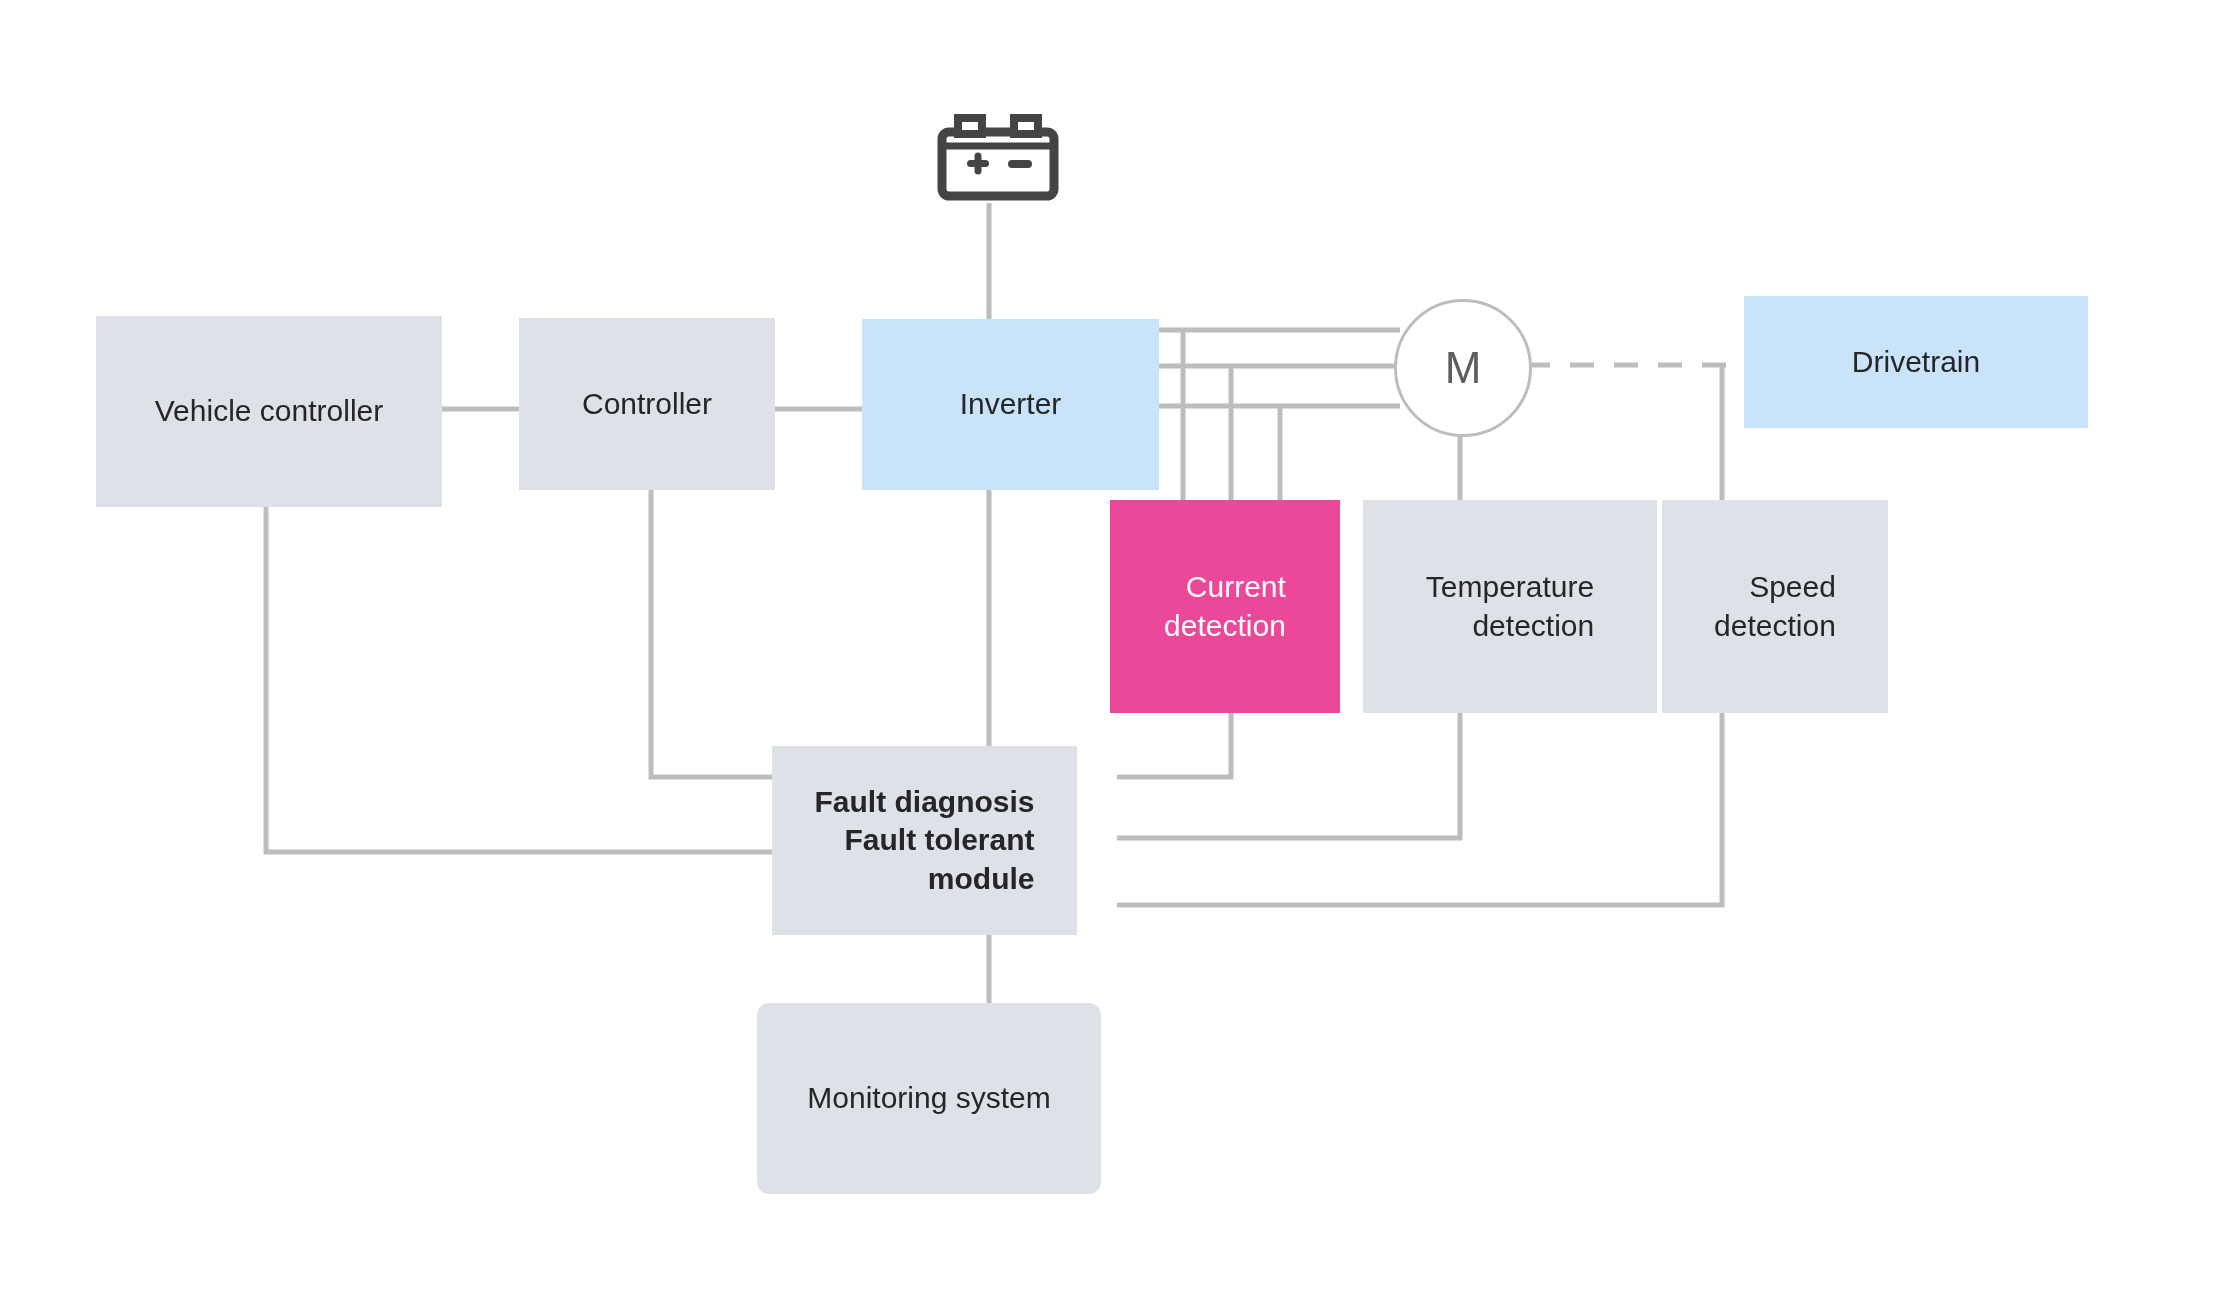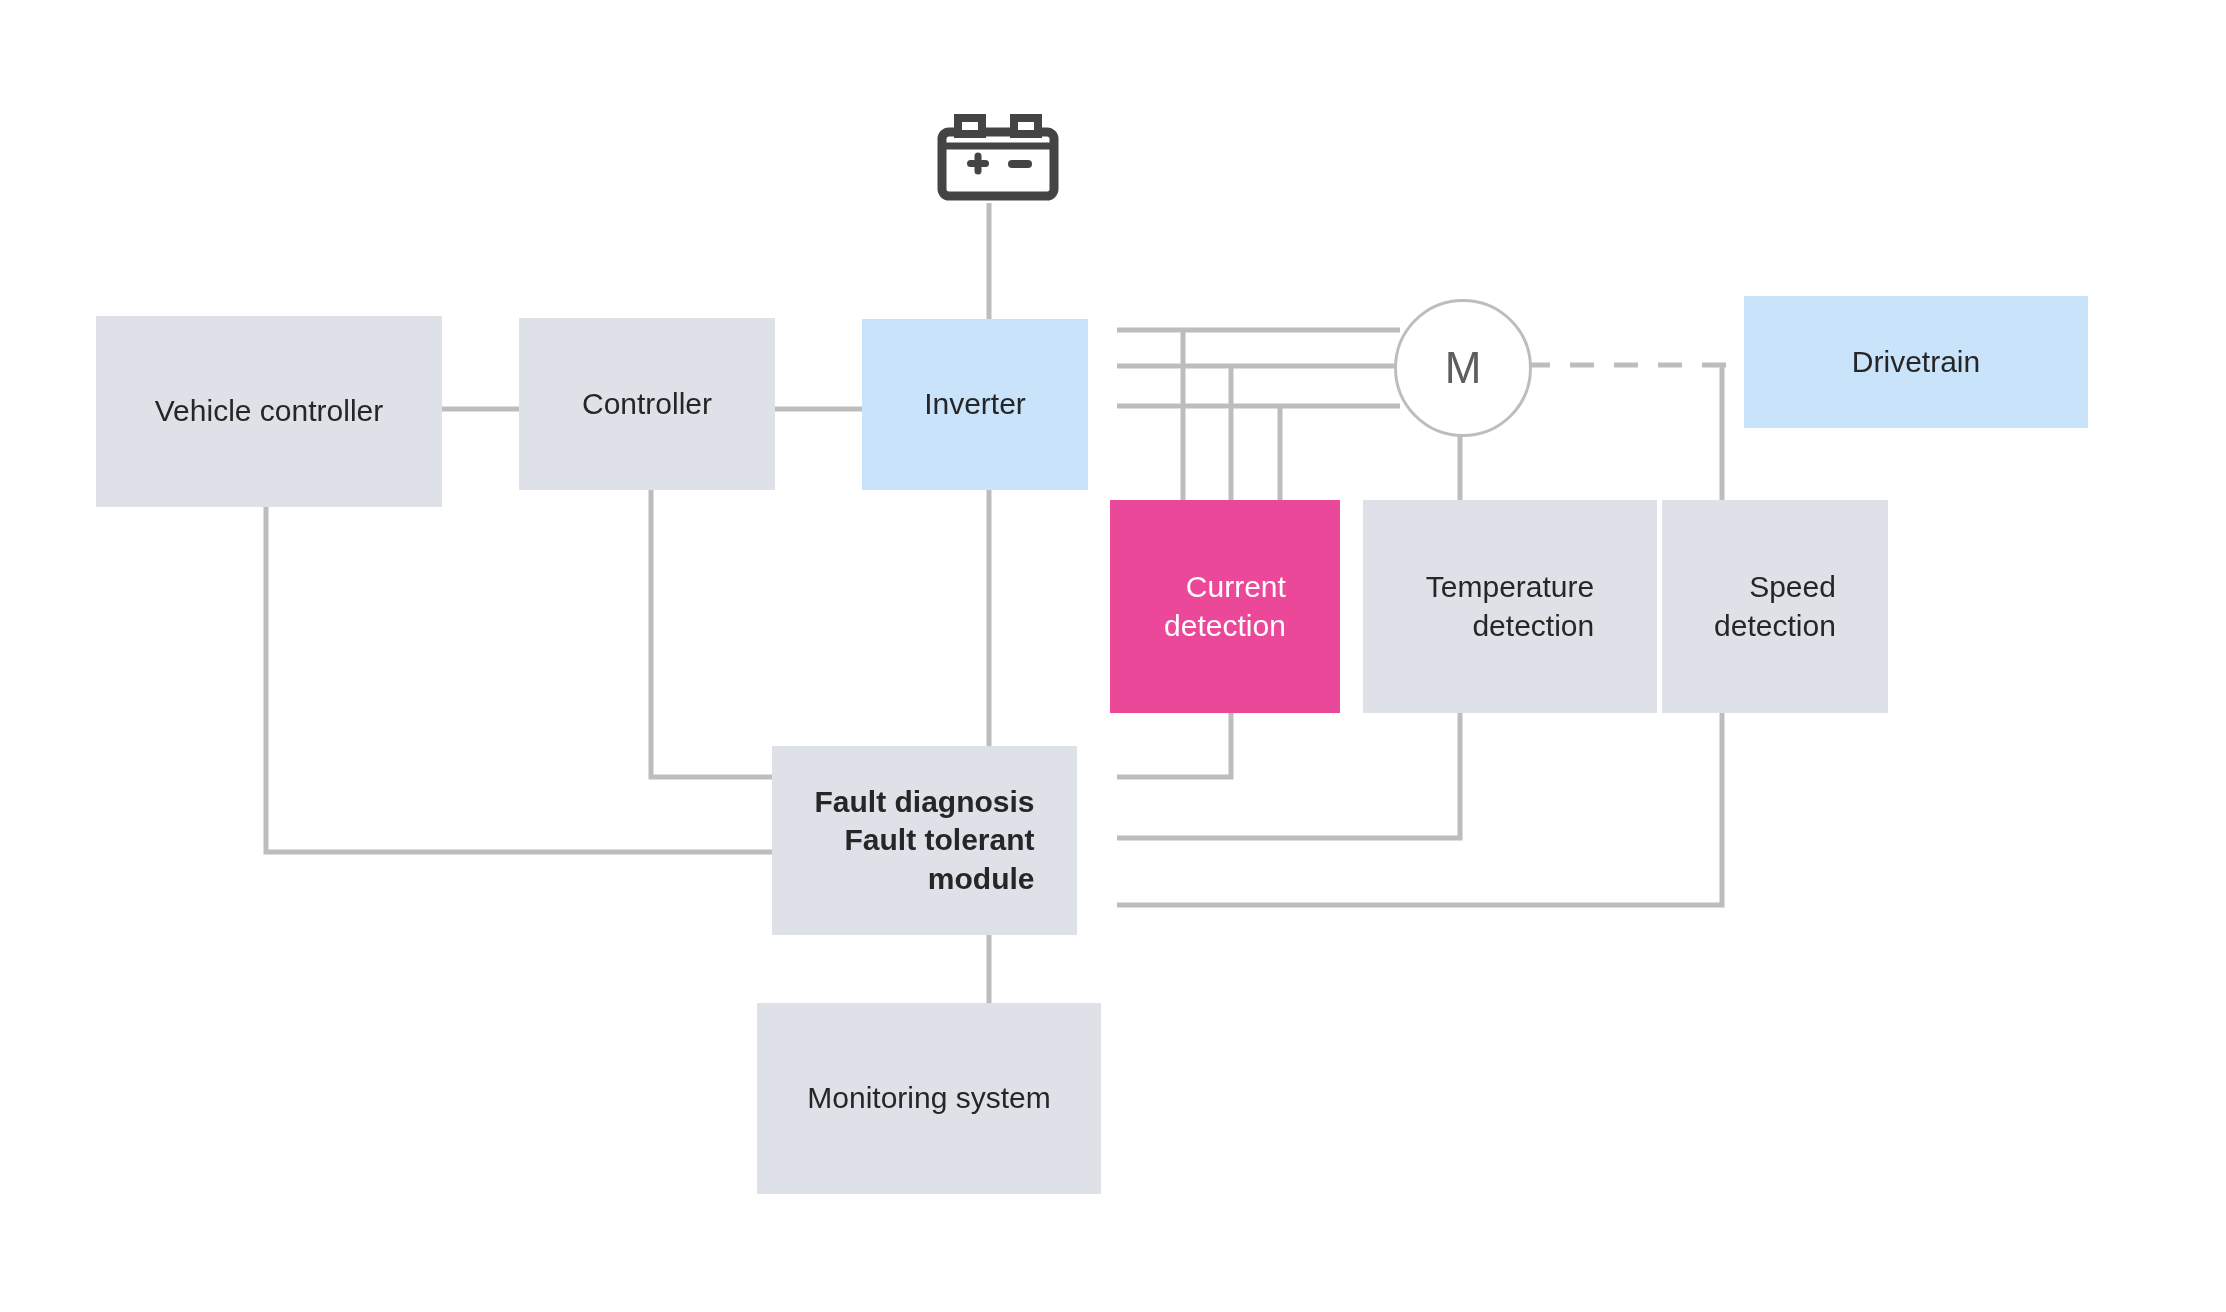--- a/index.html
+++ b/index.html
@@ -36,27 +36,27 @@
     font-size: 30px;
     z-index: 3;
   }
   .node.grey  { background: #dfe1e8; }
   .node.lblue { background: #c9e3fb; }
   .node.blue  { background: #ec4899; color: #ffffff; }
 
   
   #node-vehicle-controller { left: 96px;   top: 316px;  width: 346px; height: 191px; }
   #node-controller         { left: 519px;  top: 318px;  width: 256px; height: 172px; }
-  #node-inverter           { left: 862px;  top: 319px;  width: 226px; height: 171px; }
+  #node-inverter           { left: 862px;  top: 319px;  width: 297px; height: 171px; }
   #node-drivetrain         { left: 1744px; top: 296px;  width: 344px; height: 132px; }
   #node-current-detection  { left: 1110px; top: 500px;  width: 230px; height: 213px; }
   #node-temperature-detection { left: 1363px; top: 500px; width: 294px; height: 213px; }
   #node-speed-detection    { left: 1662px; top: 500px;  width: 226px; height: 213px; }
   #node-fault-module       { left: 772px;  top: 746px;  width: 305px; height: 189px; font-weight: bold; }
-  #node-monitoring-system  { left: 757px;  top: 1003px; width: 344px; height: 191px; }
+  #node-monitoring-system  { left: 757px;  top: 1003px; width: 344px; height: 191px; border-radius: 12px; }
 
   
   #node-motor {
     position: absolute;
     left: 1394px;
     top: 299px;
     width: 132px;
     height: 132px;
     border: 3px solid #bdbdbd;
     border-radius: 50%;

